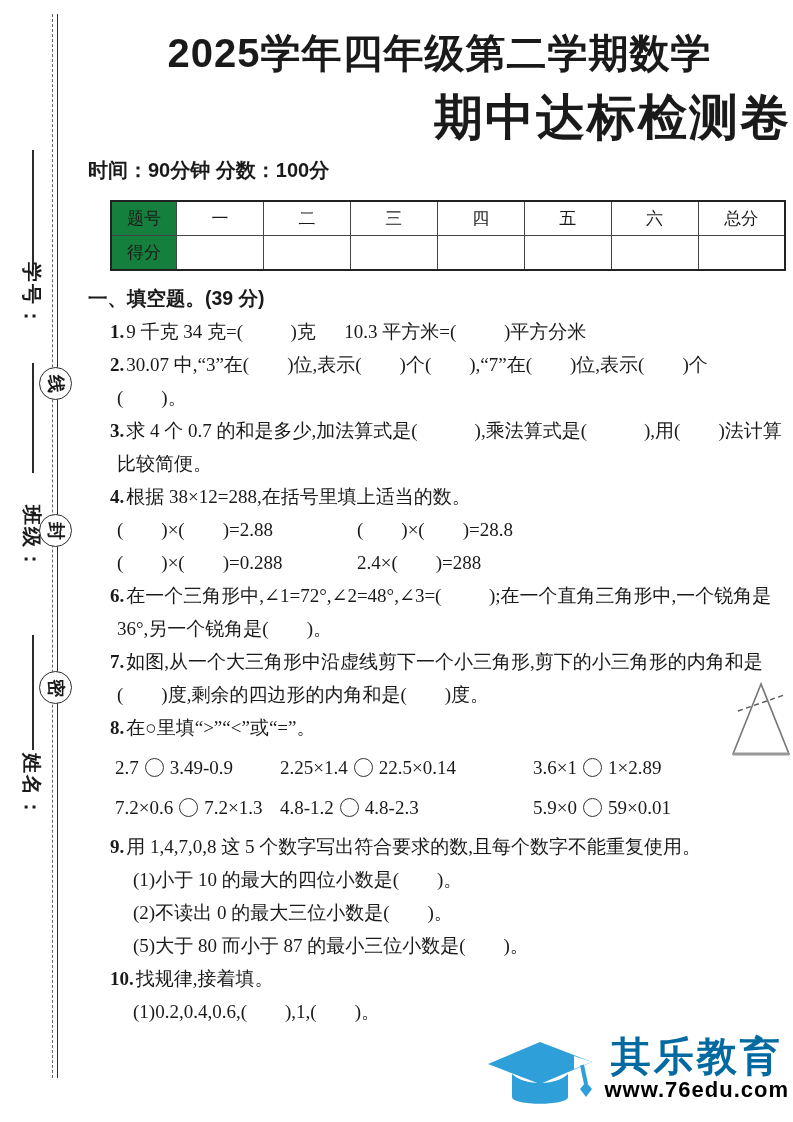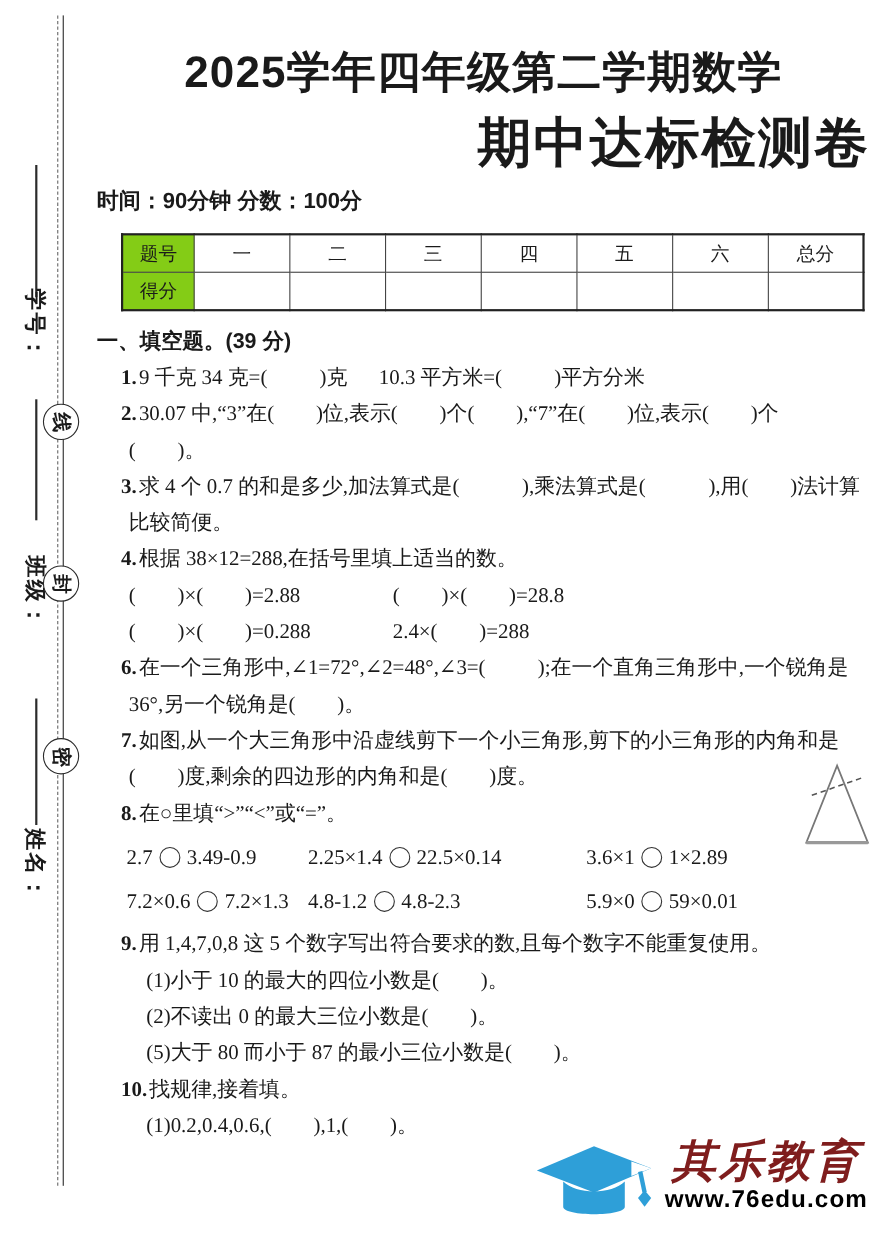--- a/index.html
+++ b/index.html
@@ -26,21 +26,21 @@
   }
   .seal-circle {
     position:absolute; left:39px; width:31px; height:31px;
     border:1px solid #2b2b2b; border-radius:50%; background:#fff;
     display:flex; align-items:center; justify-content:center;
     font-size:18px; font-weight:bold;
   }
   .seal-circle span { transform:rotate(90deg); display:block; }
 
   
-  .content { position:absolute; left:88px; top:12px; width:703px; }
+  .content { position:absolute; left:88px; top:0; width:703px; }
   .title1 {
     margin:26px 0 0 0; text-align:center; font-size:40px; font-weight:bold;
     font-family:"Liberation Sans","DejaVu Sans",sans-serif; letter-spacing:1px;
   }
   .title2 {
     margin:4px 0 2px 0; text-align:right; font-size:49px; font-weight:bold;
     font-family:"Liberation Sans","DejaVu Sans",sans-serif; letter-spacing:2px;
   }
   .info {
     font-size:20px; font-weight:bold; margin:6px 0 16px 0;
@@ -48,21 +48,21 @@
   }
 
   table.score {
     border-collapse:collapse; margin-left:22px; width:676px;
     border:2px solid #222; table-layout:fixed;
   }
   table.score td {
     border:1px solid #444; height:31px; text-align:center;
     font-size:17px; background:#fff;
   }
-  table.score td.gray { background:#84cc16; width:62px; }
+  table.score td.gray { background:#15803d; width:62px; }
 
   .section-heading {
     font-size:19.5px; font-weight:bold; margin:11px 0 0 0; line-height:33px;
     font-family:"Liberation Sans","DejaVu Sans",sans-serif;
   }
 
   .line {
     margin:0; font-size:19px; line-height:33px; white-space:pre-wrap;
     padding-left:22px;
   }
@@ -208,18 +208,18 @@
 
   <div class="logo">
     <svg width="118" height="80" viewBox="0 0 118 80">
       <polygon points="6,30 58,8 110,28 58,50" fill="#2E9FD8"></polygon>
       <polygon points="92,22 110,28 92,35" fill="#ffffff"></polygon>
       <path d="M30 40 L30 63 C30 72 86 72 86 63 L86 40 C74 52 42 52 30 40 Z" fill="#2E9FD8"></path>
       <line x1="100" y1="31" x2="104" y2="50" stroke="#2E9FD8" stroke-width="4"></line>
       <polygon points="104,48 110,55 104,63 98,55" fill="#2E9FD8"></polygon>
     </svg>
     <div class="logo-text">
-      <div class="logo-name" style="color:#7f1d1d;font-style:italic;">其乐教育</div>
+      <div class="logo-name" style="color:#0369a1;">其乐教育</div>
       <div class="logo-url" style="color:#000000;">www.76edu.com</div>
     </div>
   </div>
 
 </div>
 
 </body></html>

